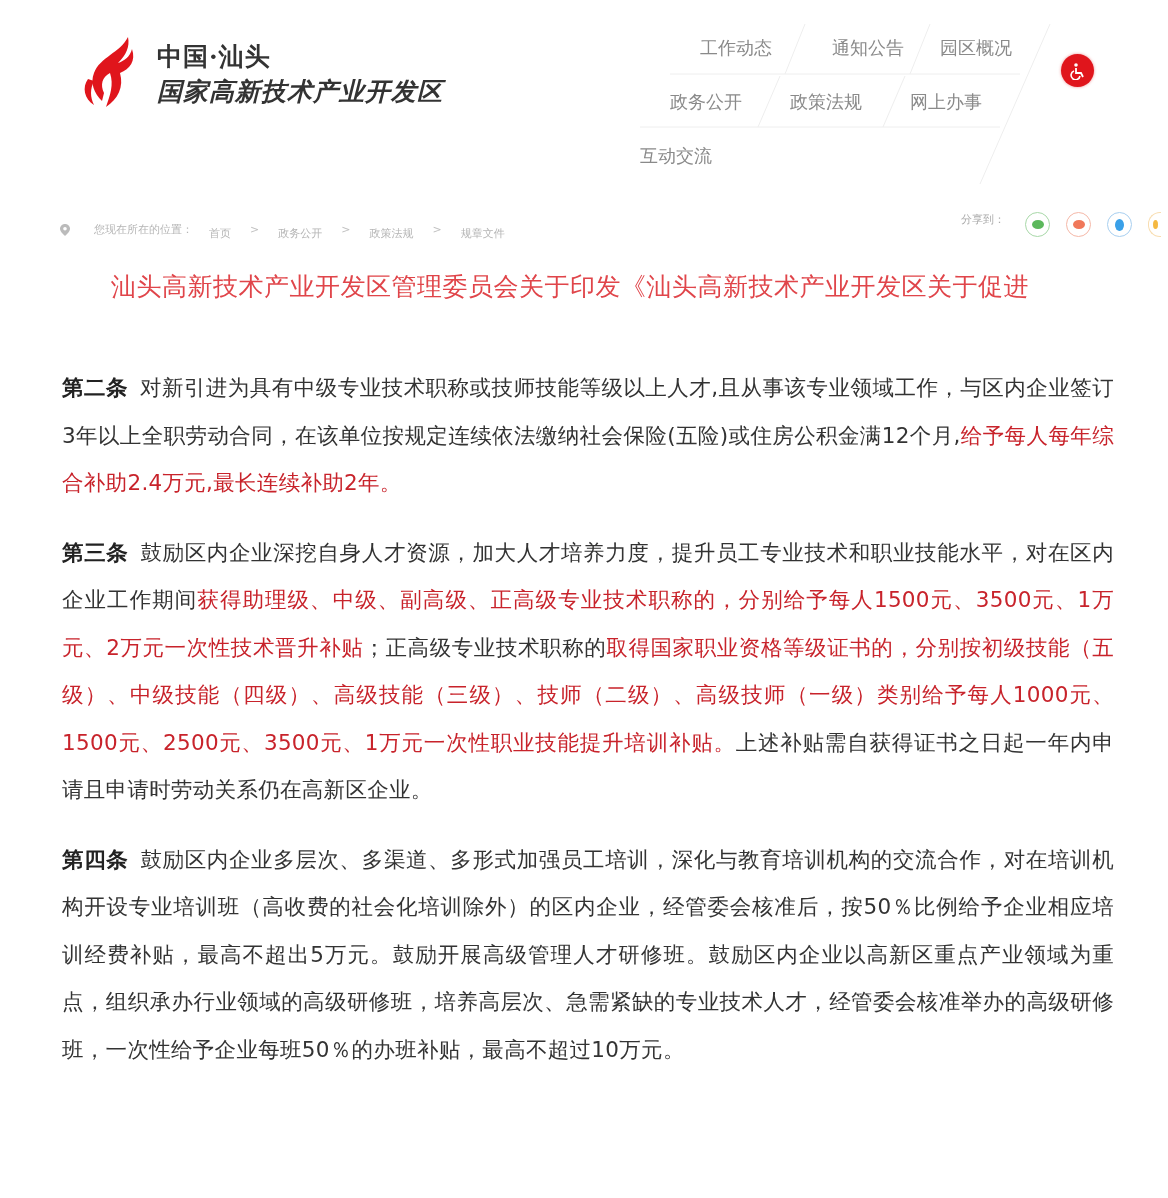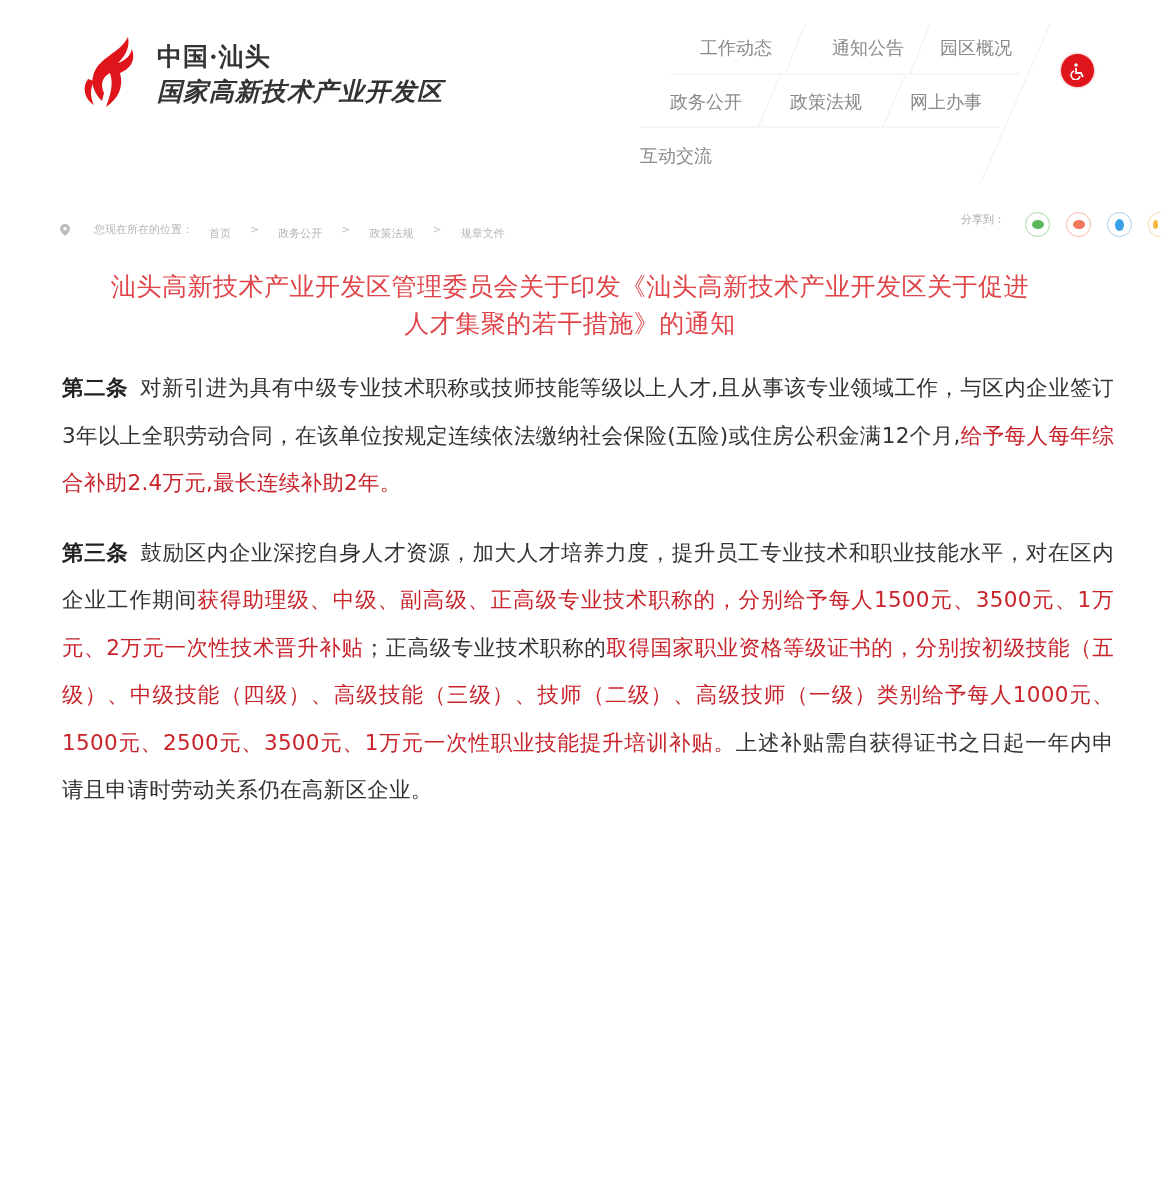--- a/index.html
+++ b/index.html
@@ -138,23 +138,25 @@
   <div class="circ" style="border-color:#a8cff0;">
     <span class="dot" style="background:#3aa0e8; width:9px; height:12px;"></span>
   </div>
   <div class="circ" style="border-color:#f8ddb0; width:12px; border-right:none; border-radius:12px 0 0 12px;">
     <span class="dot" style="background:#f5b942; width:5px; height:9px;"></span>
   </div>
 </div>
 
 <div class="title">
   <div>汕头高新技术产业开发区管理委员会关于印发《汕头高新技术产业开发区关于促进</div>
-  <div>人才集聚的若干措施》的通知</div>
 </div>
 
 <div class="content">
   <p class="para">
     <b>第二条</b><span>对新引进为具有中级专业技术职称或技师技能等级以上人才,且从事该专业领域工作，与区内企业签订3年以上全职劳动合同，在该单位按规定连续依法缴纳社会保险(五险)或住房公积金满12个月,</span><span class="red">给予每人每年综合补助2.4万元,最长连续补助2年。</span>
   </p>
   <p class="para">
     <b>第三条</b><span>鼓励区内企业深挖自身人才资源，加大人才培养力度，提升员工专业技术和职业技能水平，对在区内企业工作期间</span><span class="red">获得助理级、中级、副高级、正高级专业技术职称的，分别给予每人1500元、3500元、1万元、2万元一次性技术晋升补贴</span><span>；正高级专业技术职称的</span><span class="red">取得国家职业资格等级证书的，分别按初级技能（五级）、中级技能（四级）、高级技能（三级）、技师（二级）、高级技师（一级）类别给予每人1000元、1500元、2500元、3500元、1万元一次性职业技能提升培训补贴。</span><span>上述补贴需自获得证书之日起一年内申请且申请时劳动关系仍在高新区企业。</span>
   </p>
+  <p class="para">
+    <b>第四条</b><span>鼓励区内企业多层次、多渠道、多形式加强员工培训，深化与教育培训机构的交流合作，对在培训机构开设专业培训班（高收费的社会化培训除外）的区内企业，经管委会核准后，按50％比例给予企业相应培训经费补贴，最高不超出5万元。鼓励开展高级管理人才研修班。鼓励区内企业以高新区重点产业领域为重点，组织承办行业领域的高级研修班，培养高层次、急需紧缺的专业技术人才，经管委会核准举办的高级研修班，一次性给予企业每班50％的办班补贴，最高不超过10万元。</span>
+  </p>
 </div>
 
 </body></html>

